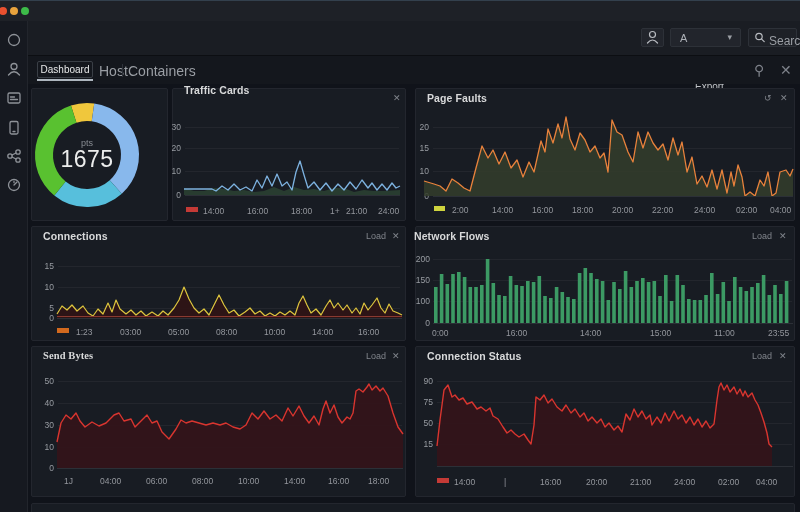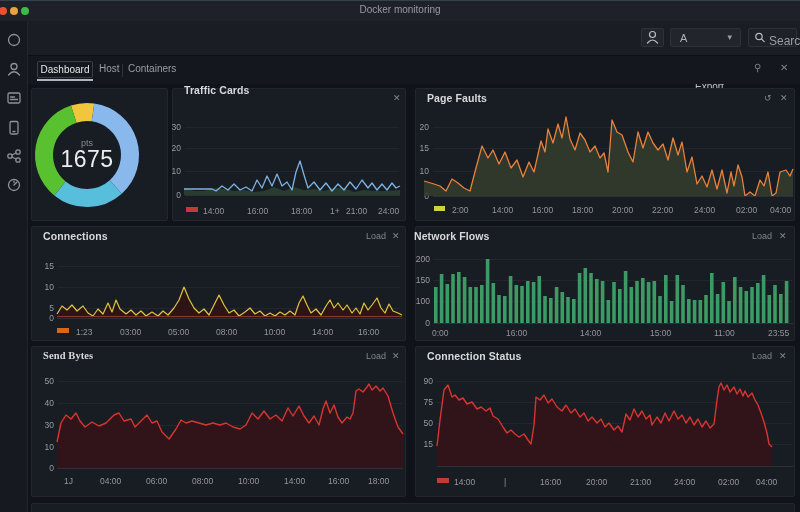--- a/index.html
+++ b/index.html
@@ -10,35 +10,34 @@
   .titlebar{left:0;top:0;width:800px;height:21px;background:#1e2127;border-top:1px solid #33404d;}
   .tdot{width:8px;height:8px;border-radius:50%;top:6.5px;}
   .ttitle{width:800px;top:4px;text-align:center;font-size:10px;color:#969aa1;}
   .header{left:0;top:21px;width:800px;height:35px;background:#1a1d23;border-bottom:1px solid #0c0e12;}
   .sidebar{left:0;top:21px;width:28px;height:491px;background:#161920;border-right:1px solid #22252c;}
   .appname{left:43px;top:29px;font-size:15.5px;color:#d8d9da;letter-spacing:.4px;}
   .hbtn{top:28px;height:19px;background:#22252c;border:1px solid #2d3138;border-radius:2px;color:#c7c9cc;}
   .tabs{left:28px;top:56px;width:772px;height:28px;background:#14171d;}
   .tab-active{left:37px;top:61px;width:56px;height:17px;border:1px solid #3a3f46;border-radius:2px;color:#e6e7e8;font-size:10px;text-align:center;line-height:16px;}
   .tab-underline{left:37px;top:79px;width:56px;height:2px;background:#aeb6bf;}
-  .tab{top:63px;font-size:10px;color:#9a9ea4;}
+  .tab{top:63px;font-size:14px;color:#9a9ea4;}
   .panel{background:#181c23;border:1px solid #23262e;border-radius:2px;}
   .ptitle{font-size:10.5px;color:#d8d9da;font-weight:600;letter-spacing:.1px;}
   .pico{color:#81858c;font-size:9px;}
   svg text{font-family:"Liberation Sans",sans-serif;}
 </style>
 </head>
 <body>
 <div id="app">
 
   <div class="abs titlebar"></div>
   <div class="abs tdot" style="left:-1px;background:#e8502f;"></div>
   <div class="abs tdot" style="left:10px;background:#e8a33d;"></div>
   <div class="abs tdot" style="left:21px;background:#3dbb49;"></div>
-  <div class="abs ttitle">Docker monitoring</div>
 
   <div class="abs header"></div>
   <div class="abs sidebar"></div>
 
   <div class="abs hbtn" style="left:641px;width:23px;"></div>
   <div class="abs hbtn" style="left:670px;width:71px;font-size:10px;">
       <span style="position:absolute;left:9px;top:3px;font-size:11px;color:#aeb2b8;">A</span>
       <span style="position:absolute;left:24px;top:4px;color:#bfc2c6;margin-top:48px;">Export</span>
       <span style="position:absolute;right:8px;top:3px;color:#9a9ea4;font-size:9px;">▾</span>
     </div>

